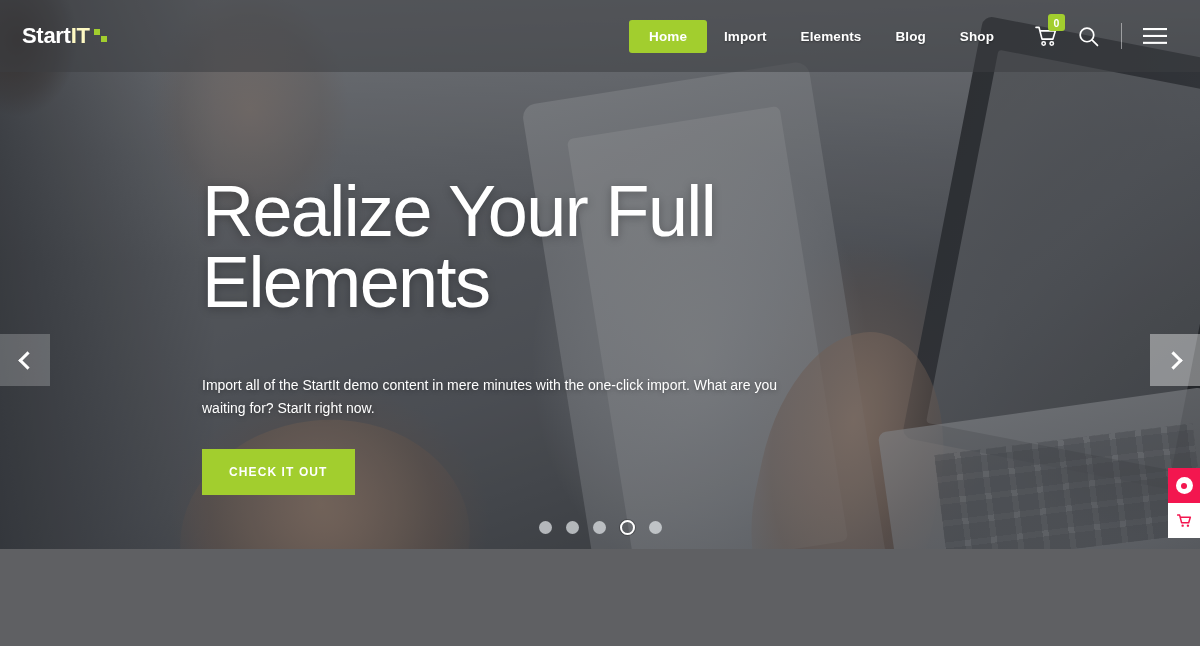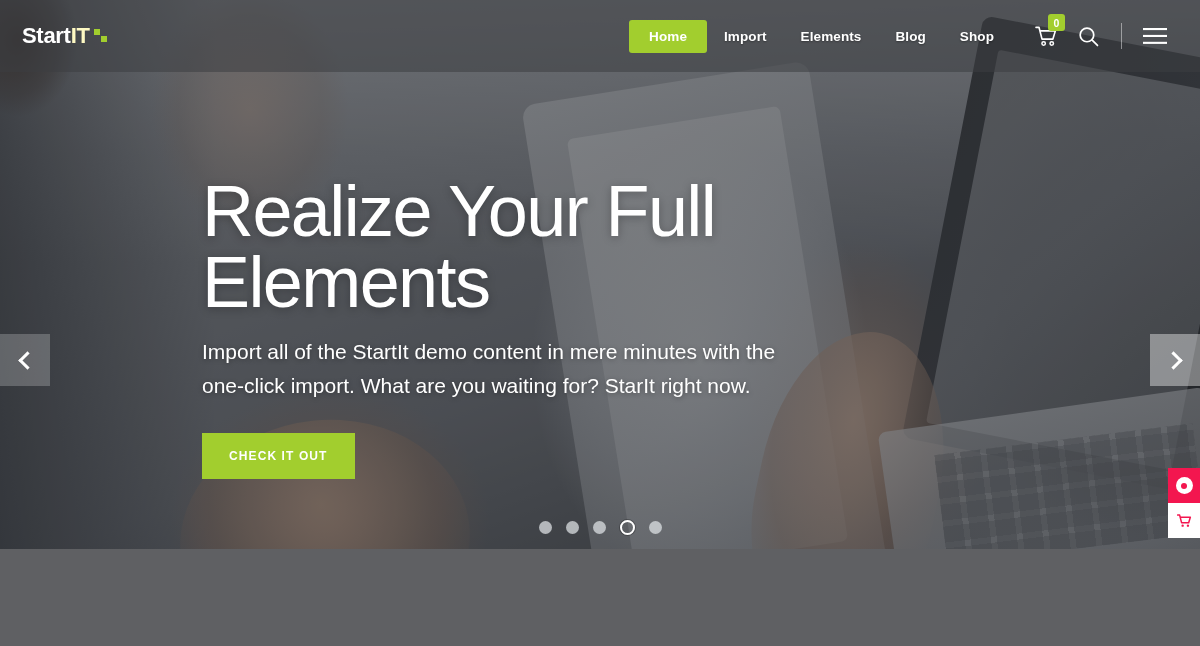--- a/index.html
+++ b/index.html
@@ -180,23 +180,23 @@
   }
   .hero h1 {
     color:#ffffff;
     font-size:72px;
     line-height:.98;
     font-weight:normal;
     letter-spacing:-1.6px;
     text-shadow:0 2px 10px rgba(0,0,0,.28);
   }
   .hero p {
-    margin-top:18px;
+    margin-top:57px;
     color:#ffffff;
-    font-size:21px;
+    font-size:14px;
     line-height:1.62;
     max-width:600px;
     text-shadow:0 1px 5px rgba(0,0,0,.35);
   }
   .hero-btns { margin-top:30px; display:flex; gap:21px; }
   .btn {
     font-size:12px; font-weight:bold; letter-spacing:1.1px;
     padding:16px 27px;
     cursor:pointer; white-space:nowrap;
     display:inline-flex; align-items:center; justify-content:center;

